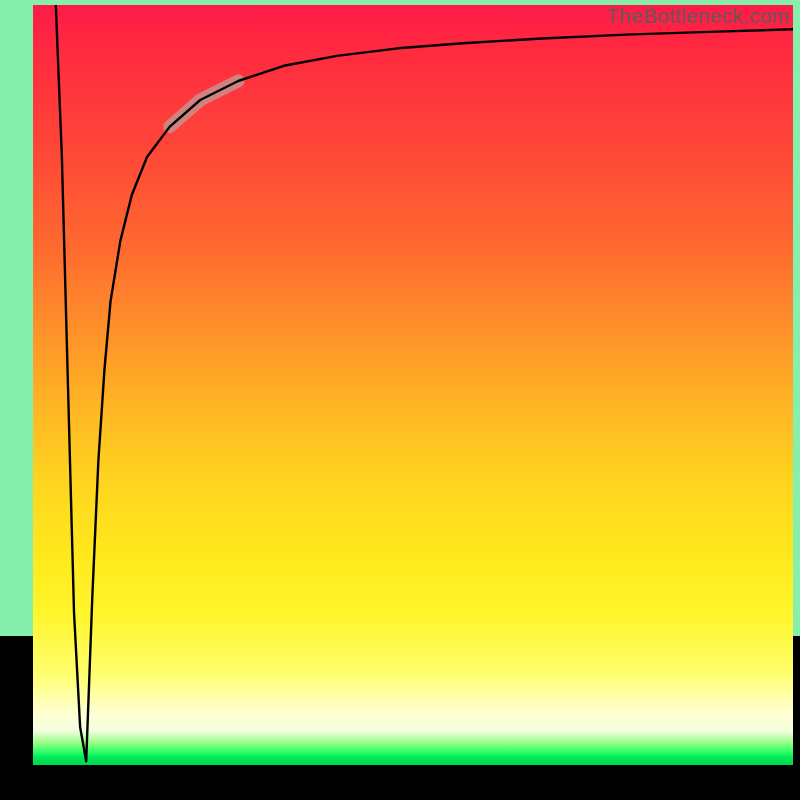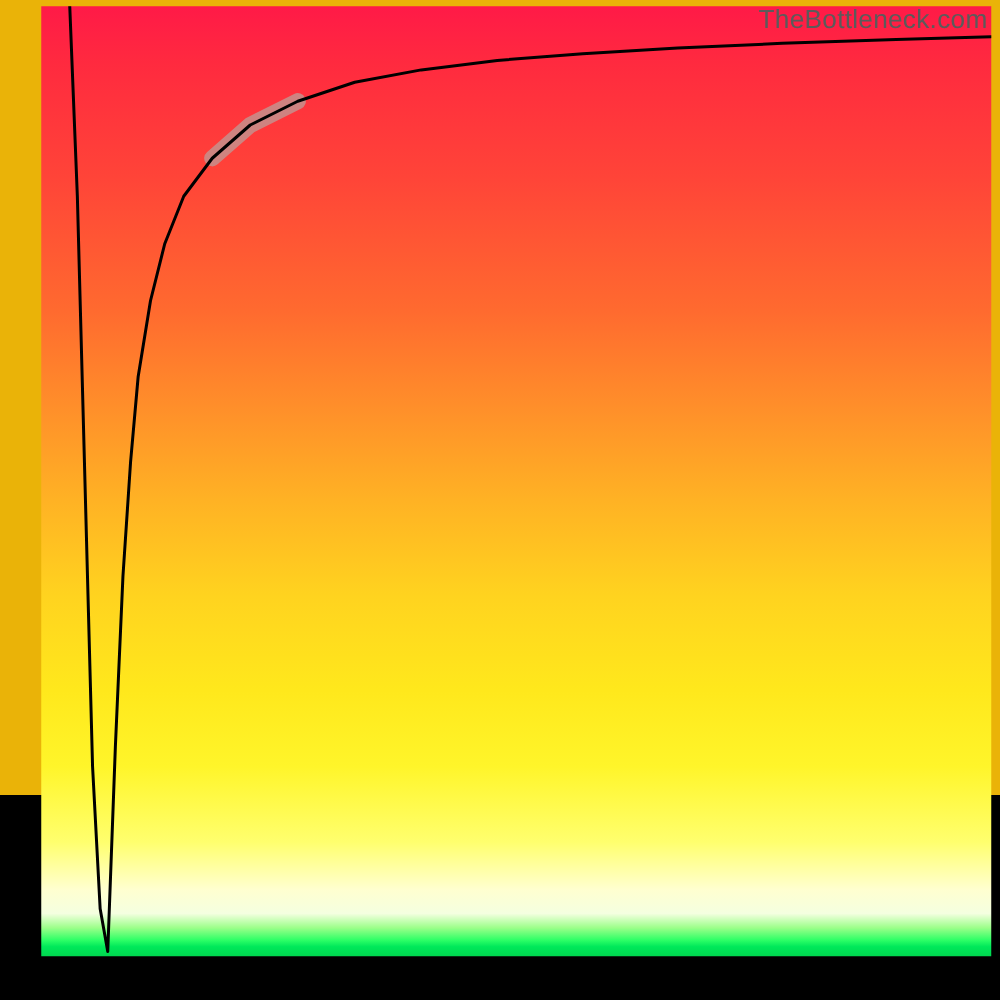--- a/index.html
+++ b/index.html
@@ -8,21 +8,21 @@
     width: 800px;
     height: 800px;
     overflow: hidden;
     background: #000;
     font-family: Arial, Helvetica, sans-serif;
   }
   .stage {
     position: relative;
     width: 800px;
     height: 636px;
-    background: #eab308;
+    background: #86efac;
   }
   .plot-area {
     position: absolute;
     left: 33px;
     top: 5px;
     width: 760px;
     height: 760px;
     
     background: linear-gradient(to bottom,
       #ff1a47 0%,

